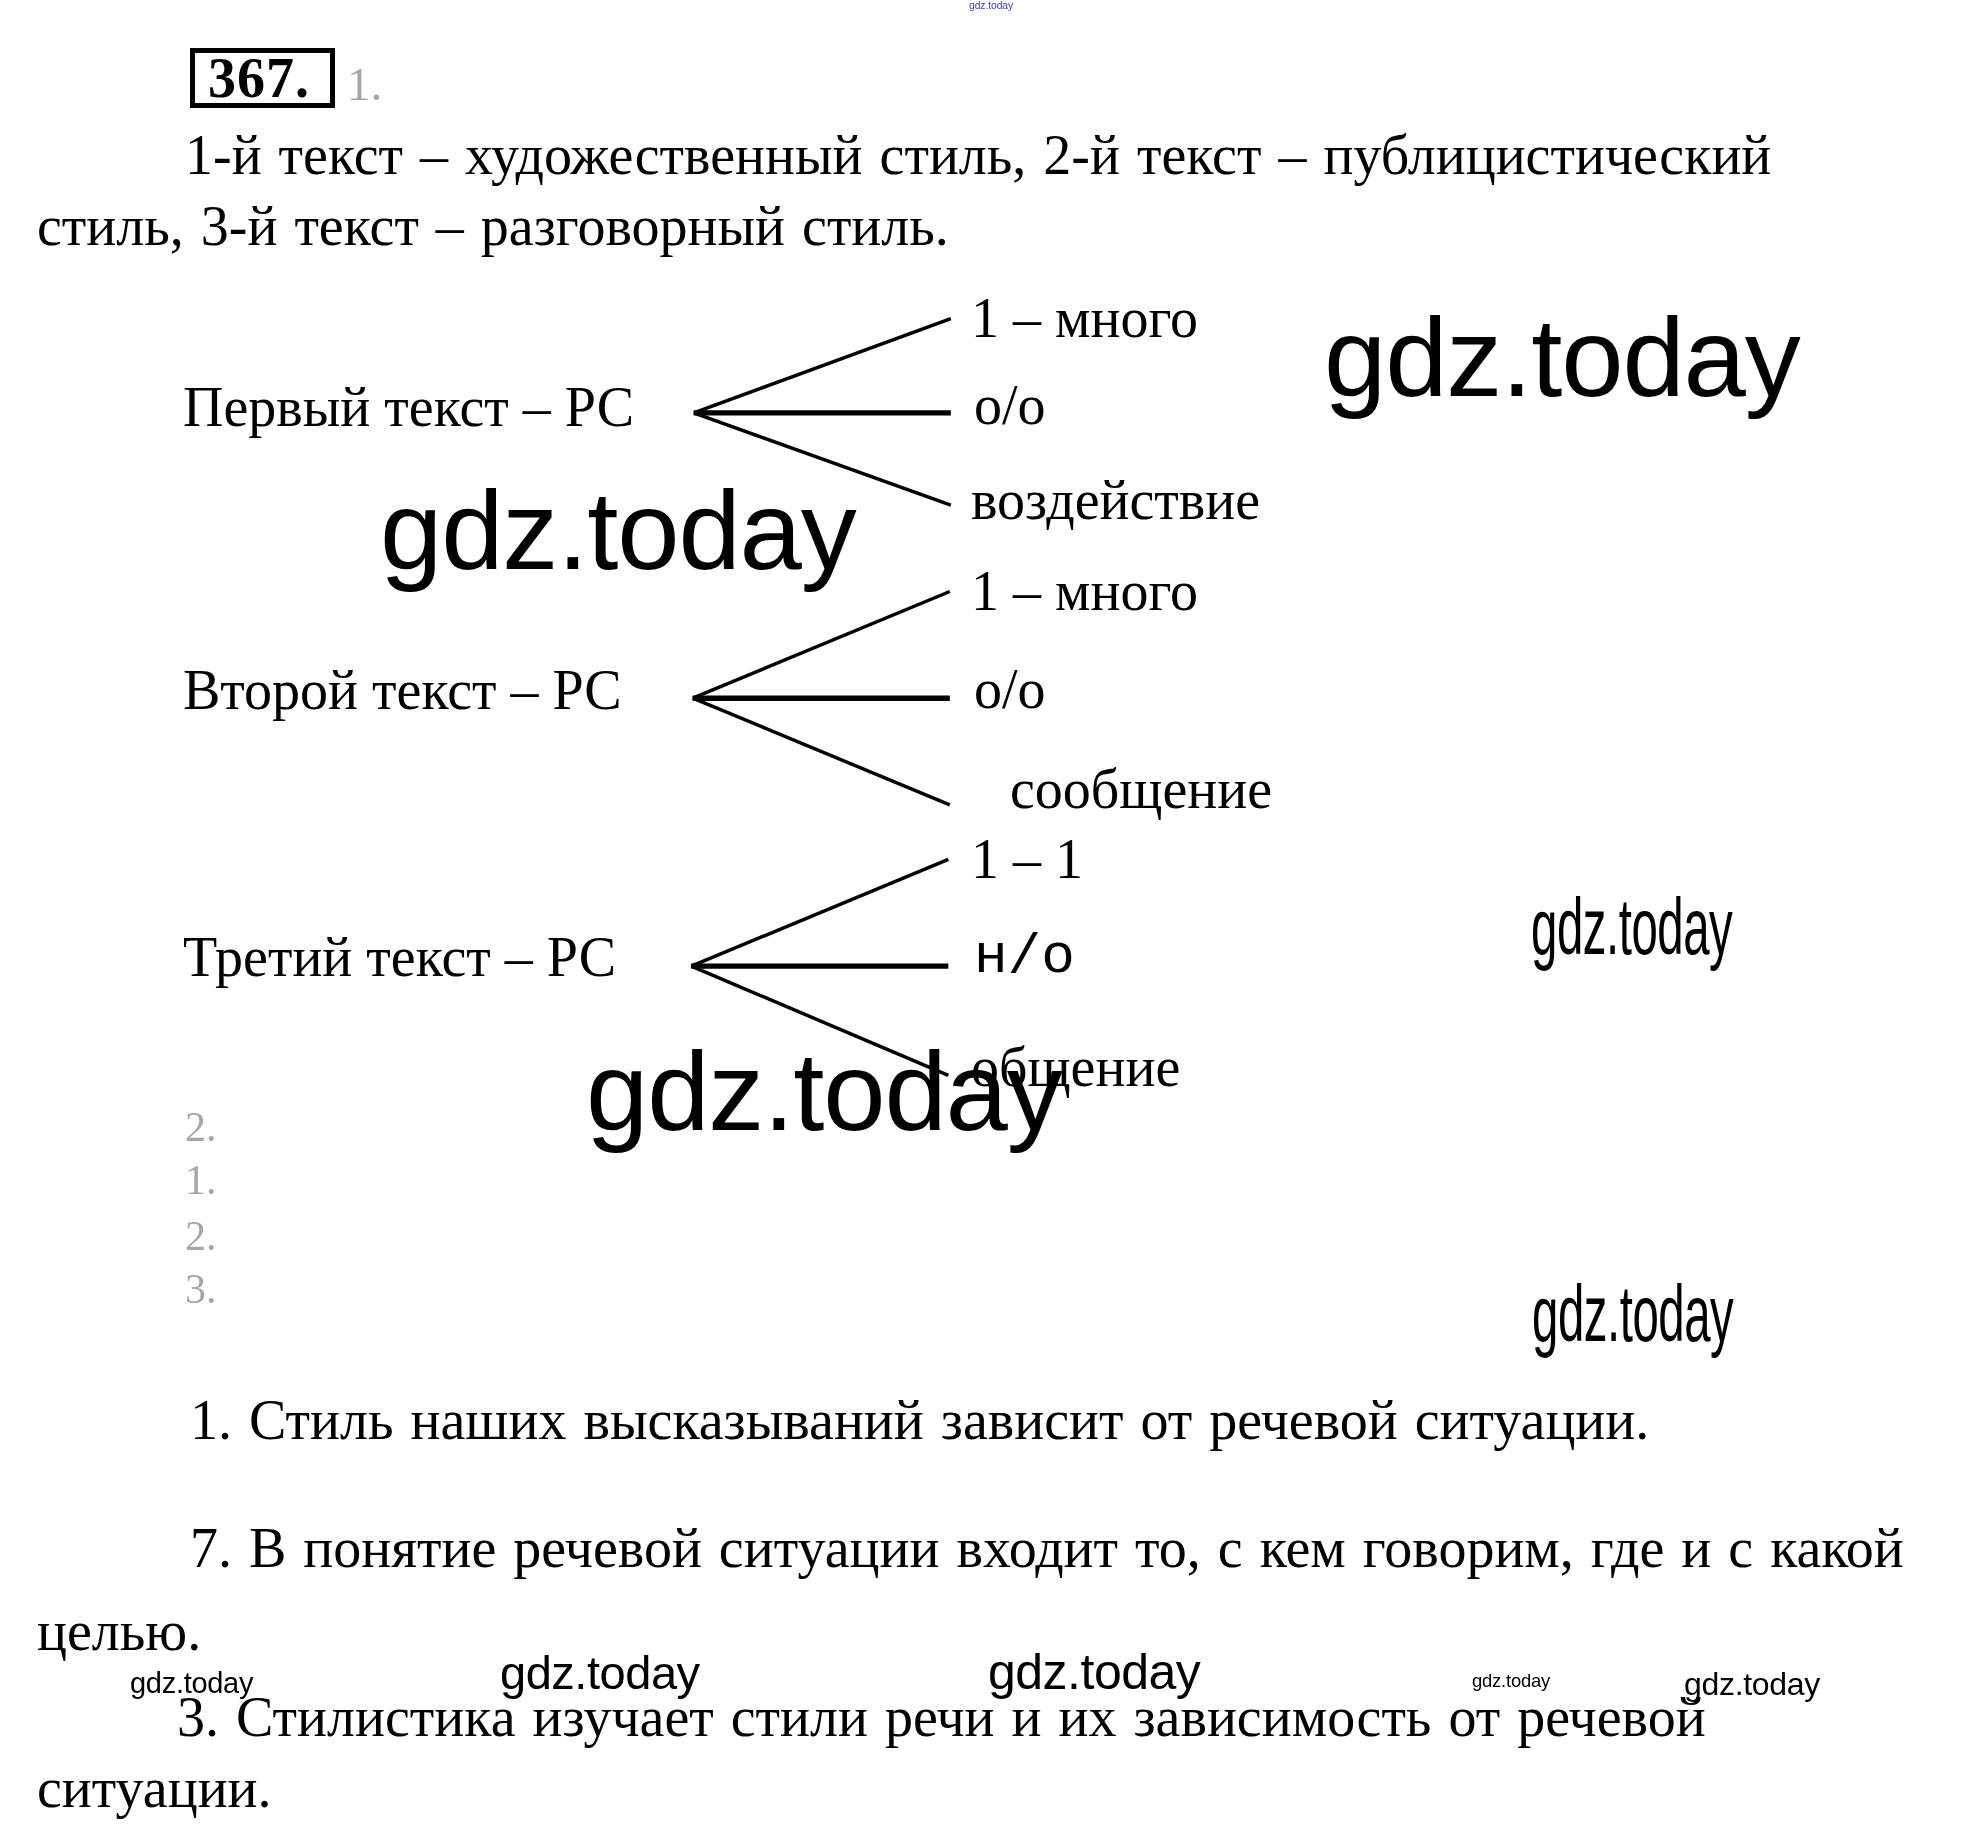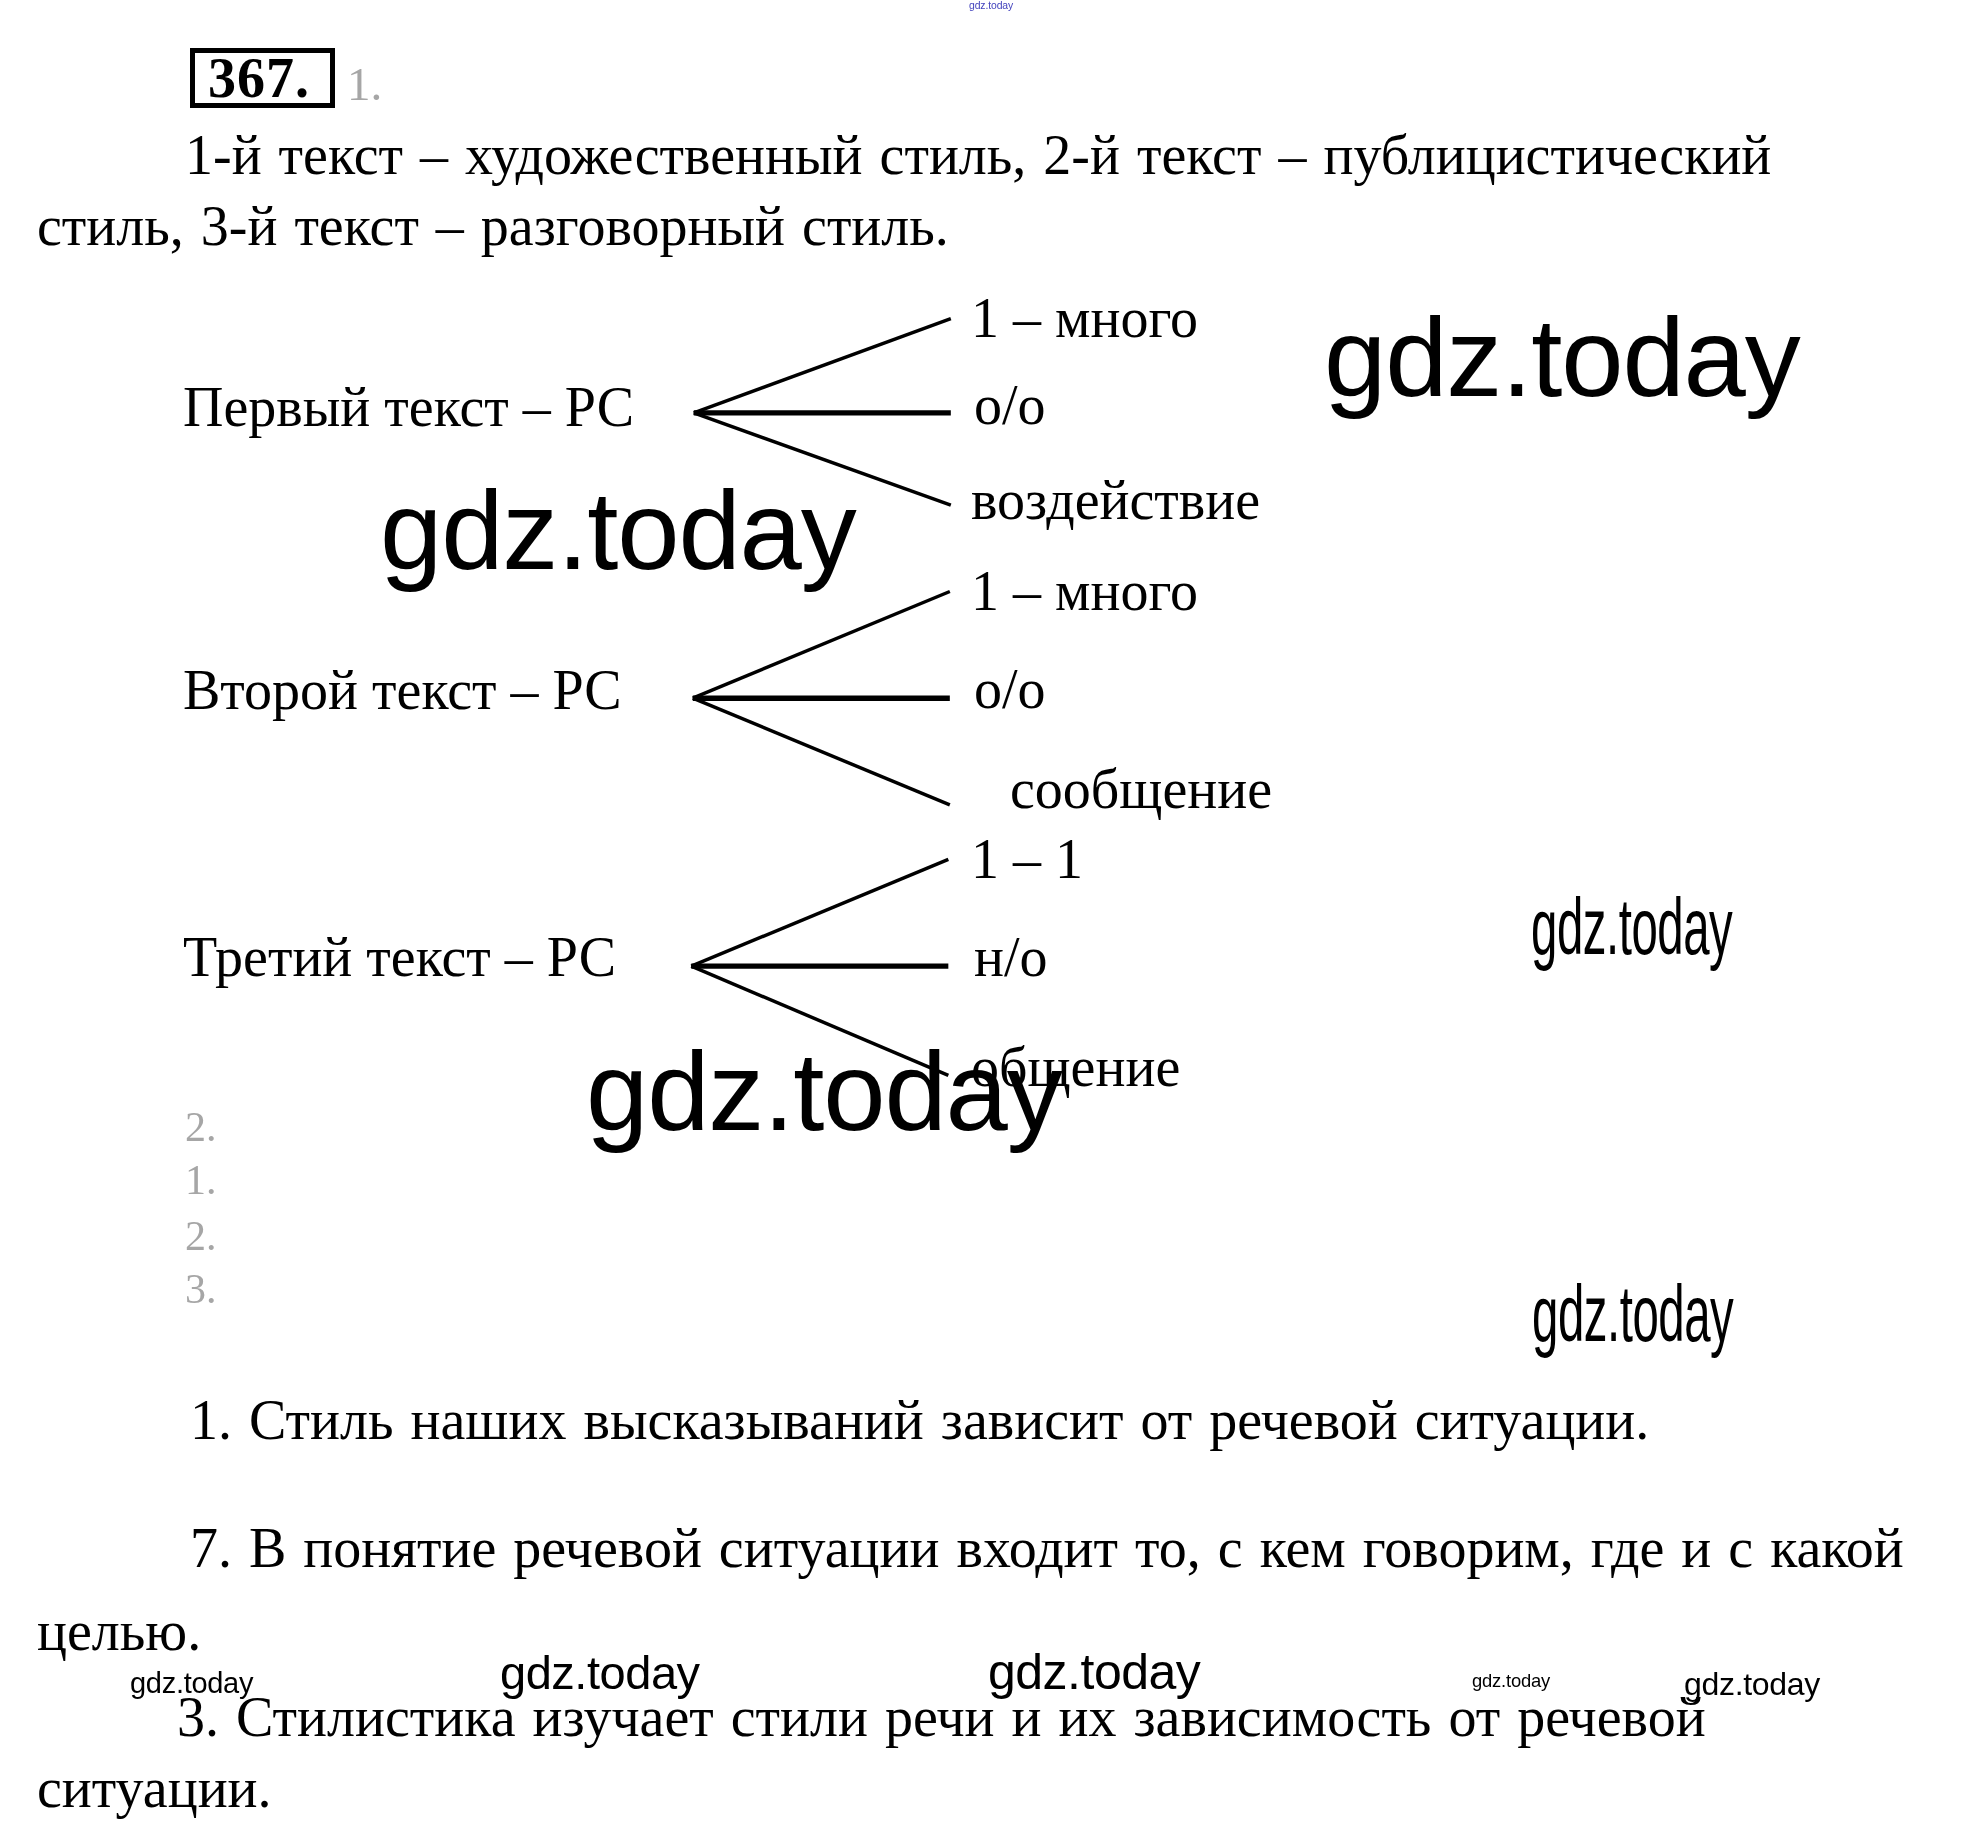--- a/index.html
+++ b/index.html
@@ -52,21 +52,21 @@
   <div class="abs diagram-text" style="left:974px;top:377px;">о/о</div>
   <div class="abs diagram-text" style="left:971px;top:472px;">воздействие</div>
 
   <div class="abs diagram-text" style="left:183px;top:662px;">Второй текст – РС</div>
   <div class="abs diagram-text" style="left:971px;top:563px;">1 – много</div>
   <div class="abs diagram-text" style="left:974px;top:661px;">о/о</div>
   <div class="abs diagram-text" style="left:971px;top:761px;margin-left:39px;">сообщение</div>
 
   <div class="abs diagram-text" style="left:183px;top:929px;">Третий текст – РС</div>
   <div class="abs diagram-text" style="left:971px;top:831px;">1 – 1</div>
-  <div class="abs diagram-text" style="left:974px;top:929px;">н/о</div>
+  <div class="abs diagram-text" style="left:974px;top:929px;font-family:Liberation Mono, monospace;">н/о</div>
   <div class="abs diagram-text" style="left:971px;top:1039px;">общение</div>
 
   <div class="abs wm wm-big" style="left:1324px;top:302px;">gdz.today</div>
   <div class="abs wm wm-big" style="left:380px;top:475px;">gdz.today</div>
   <div class="abs wm wm-big" style="left:586px;top:1036px;">gdz.today</div>
   <div class="abs wm wm-med" style="left:1531px;top:887px;">gdz.today</div>
   <div class="abs wm wm-med" style="left:1532px;top:1274px;">gdz.today</div>
 
   <div class="abs gray placeholder" style="left:185px;top:1106px;">2.</div>
   <div class="abs gray placeholder" style="left:185px;top:1159px;">1.</div>

